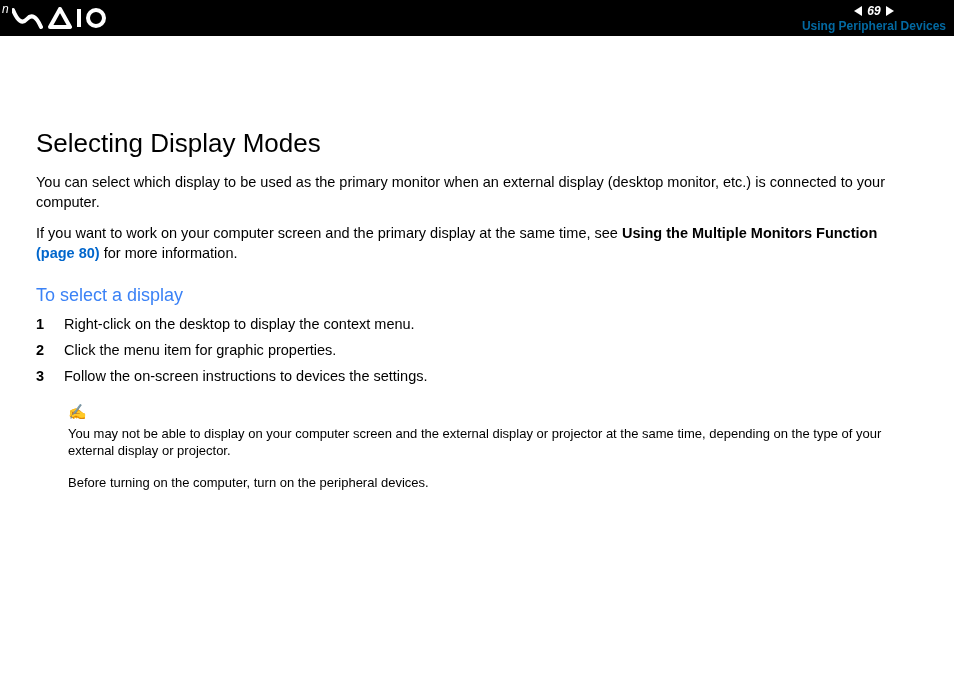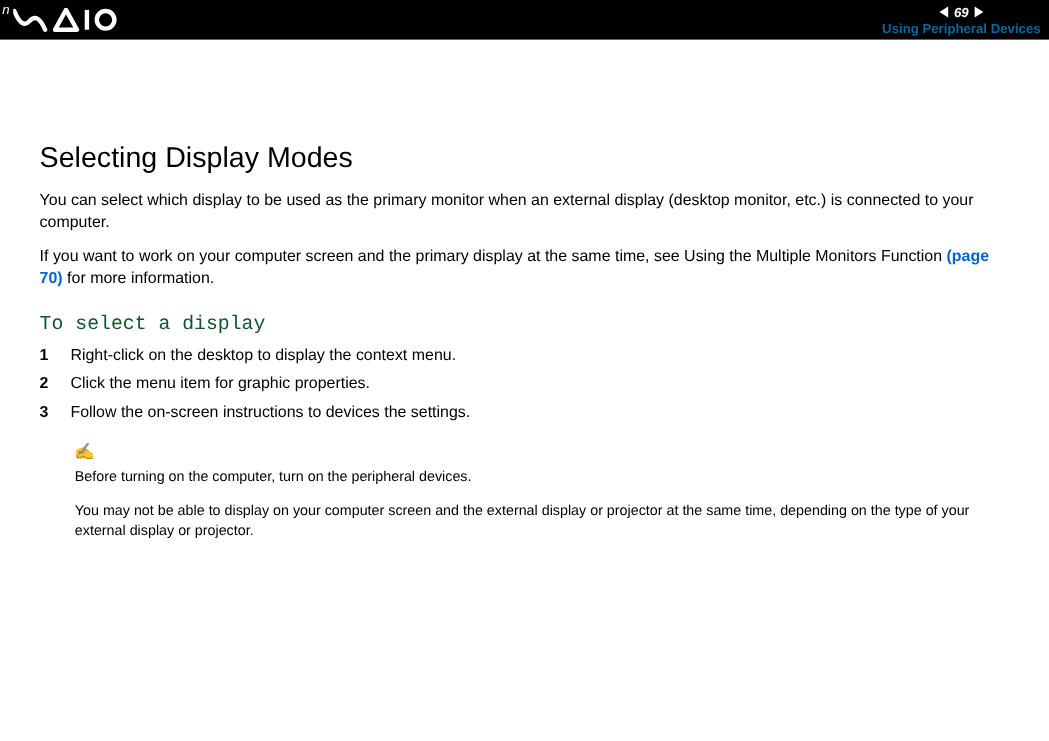--- a/index.html
+++ b/index.html
@@ -69,33 +69,32 @@
   h1.title {
     font-size: 26px;
     font-weight: 400;
     margin-bottom: 14px;
   }
   .para {
     font-size: 14.5px;
     line-height: 1.35;
     margin-bottom: 12px;
   }
-  .bold { font-weight: normal; }
+  .bold { font-weight: bold; }
   .link {
     color: #0066cc;
     font-weight: bold;
     cursor: pointer;
   }
   h2.subhead {
     font-size: 18px;
     font-weight: 400;
-    color: #14532d;
+    color: #3b82f6;
     margin-top: 22px;
     margin-bottom: 10px;
-    font-family: Liberation Mono, monospace;
   }
   .steps {
     list-style: none;
   }
   .steps li {
     display: flex;
     font-size: 14.5px;
     margin-bottom: 10px;
   }
   .step-num {
@@ -148,21 +147,21 @@
     <div class="section-name">Using Peripheral Devices</div>
   </div>
 </div>
 
 <div class="content">
   <h1 class="title">Selecting Display Modes</h1>
 
   <p class="para">You can select which display to be used as the primary monitor when an external display (desktop monitor, etc.) is connected to your computer.</p>
 
   <p class="para">
-    <span>If you want to work on your computer screen and the primary display at the same time, see </span><span class="bold">Using the Multiple Monitors Function</span><span class="link"> (page 70)</span><span> for more information.</span>
+    <span>If you want to work on your computer screen and the primary display at the same time, see </span><span class="bold">Using the Multiple Monitors Function</span><span class="link"> (page 80)</span><span> for more information.</span>
   </p>
 
   <h2 class="subhead">To select a display</h2>
 
   <ol class="steps">
     <li>
       <span class="step-num">1</span>
       <span>Right-click on the desktop to display the context menu.</span>
     </li>
     <li>
@@ -170,16 +169,16 @@
       <span>Click the menu item for graphic properties.</span>
     </li>
     <li>
       <span class="step-num">3</span>
       <span>Follow the on-screen instructions to devices the settings.</span>
     </li>
   </ol>
 
   <div class="note-block">
     <div class="note-icon">✍</div>
+    <div class="note-text">You may not be able to display on your computer screen and the external display or projector at the same time, depending on the type of your external display or projector.</div>
     <div class="note-text">Before turning on the computer, turn on the peripheral devices.</div>
-    <div class="note-text">You may not be able to display on your computer screen and the external display or projector at the same time, depending on the type of your external display or projector.</div>
   </div>
 </div>
 
 </body></html>

